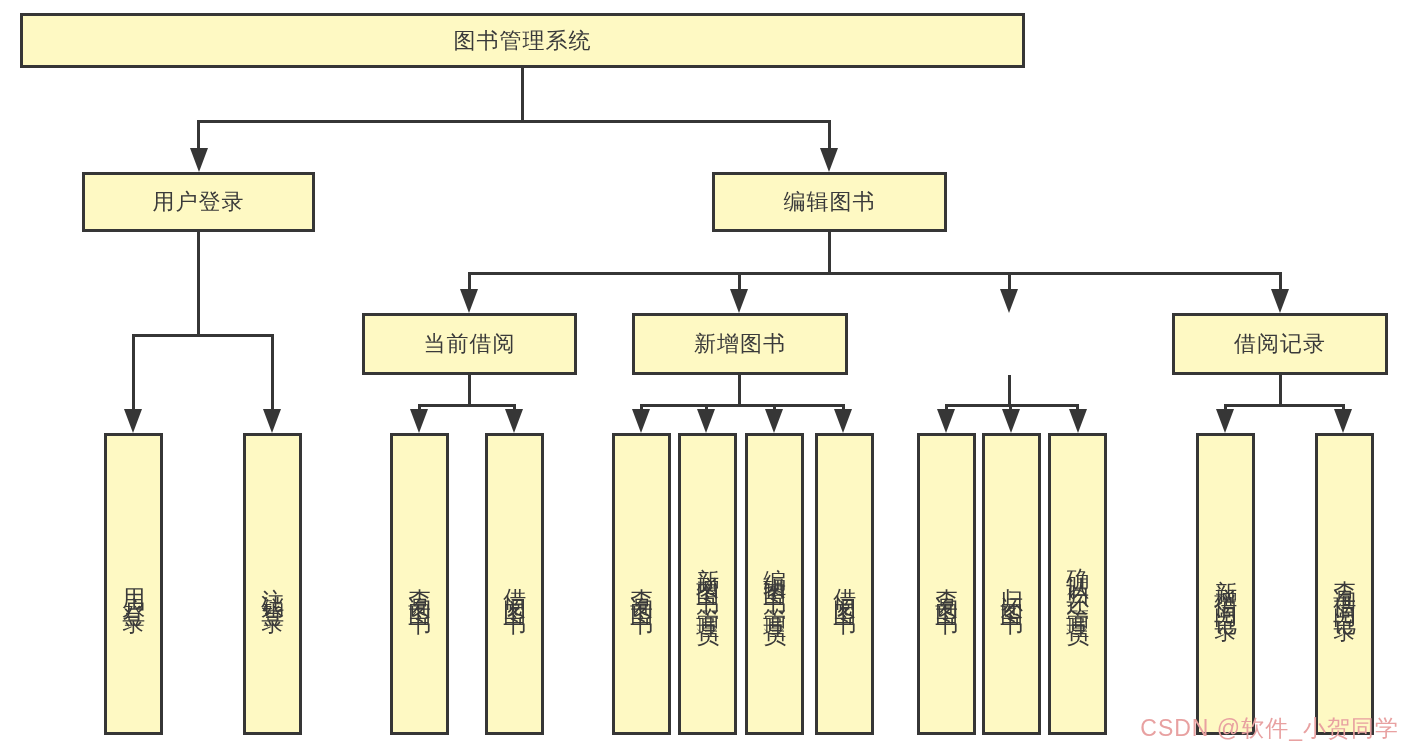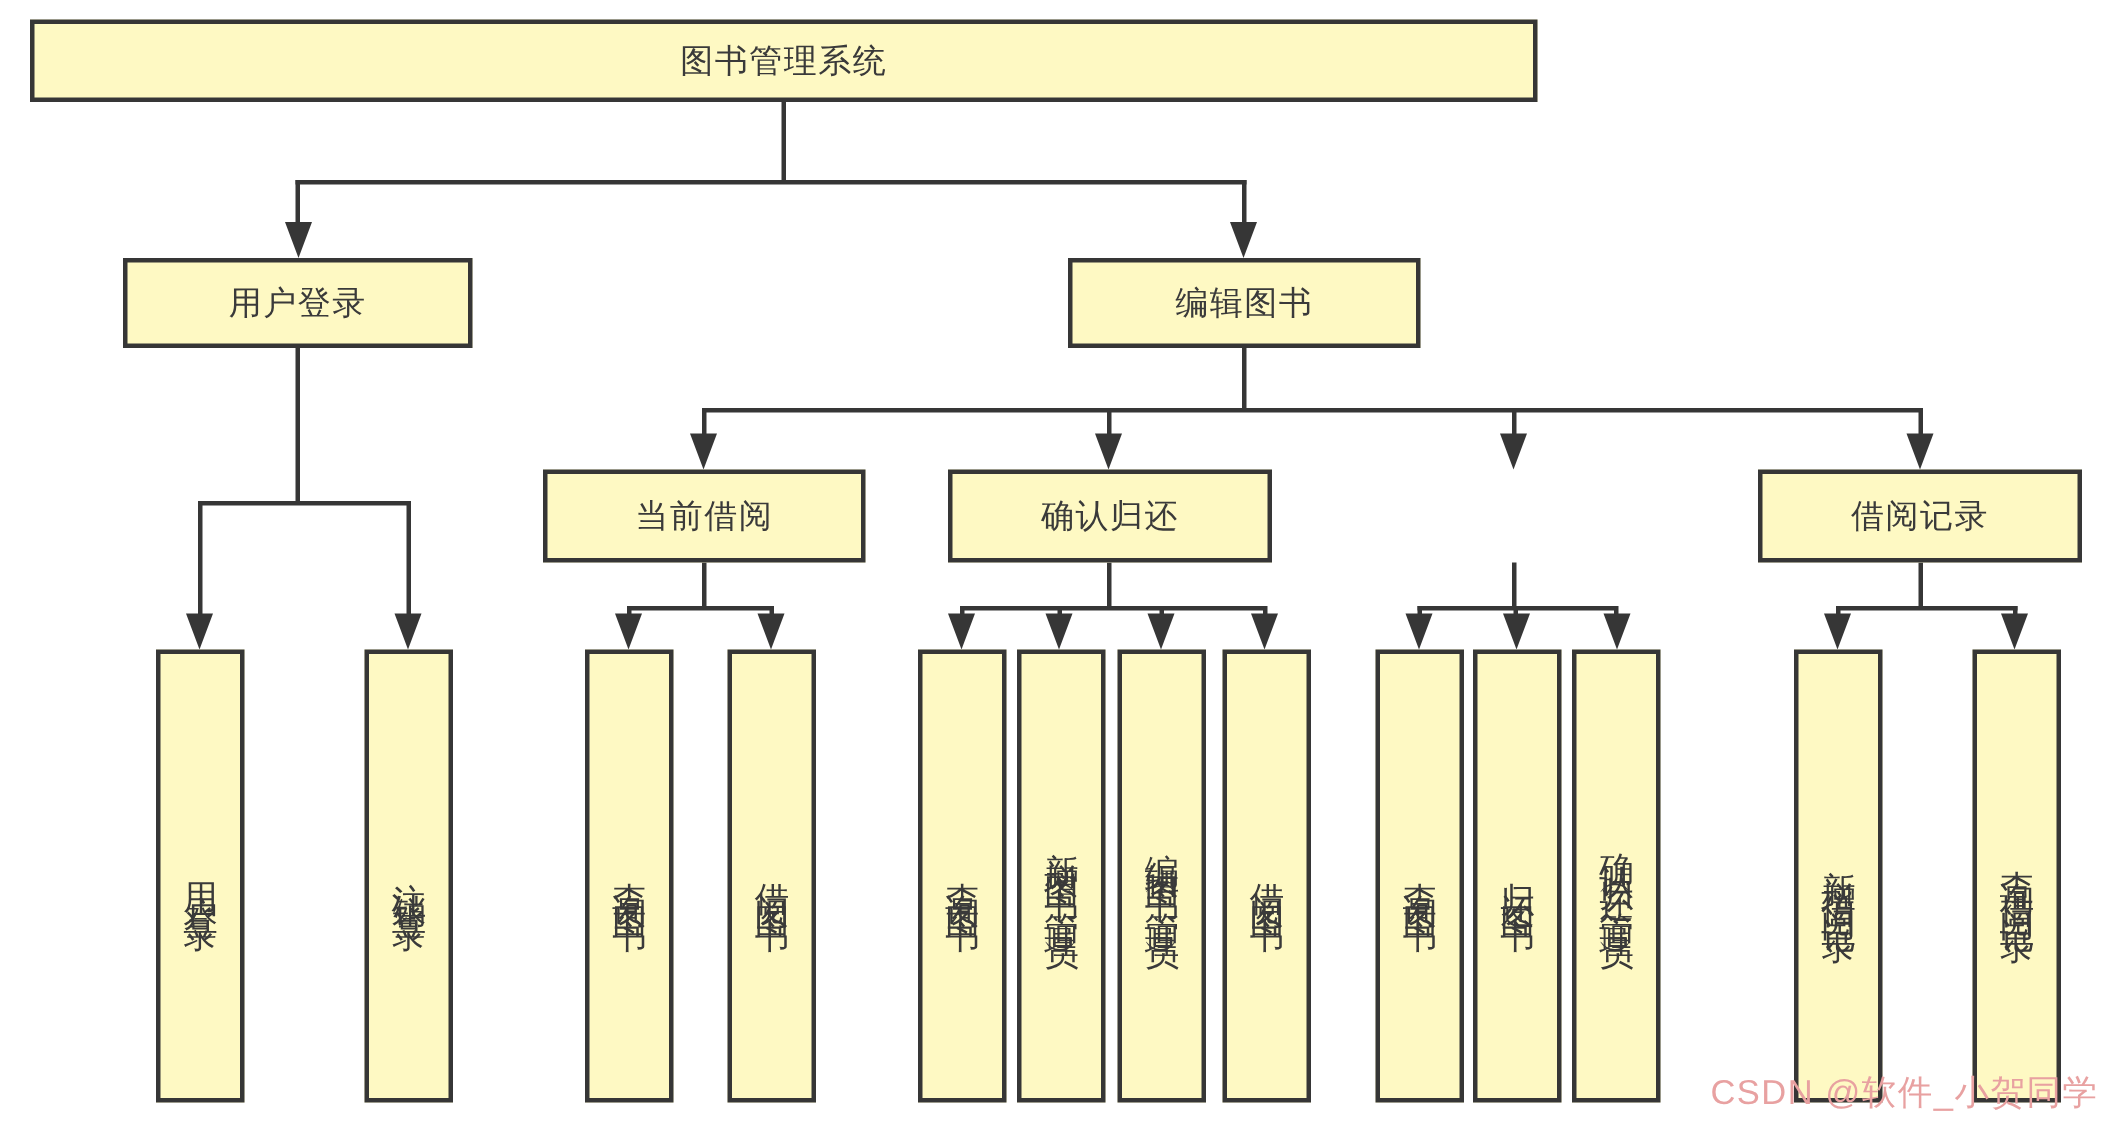--- a/index.html
+++ b/index.html
@@ -89,21 +89,21 @@
   <div class="vline" style="left:468px; top:272px; height:22px;"></div>
   <div class="arrow" style="left:460px; top:289px;"></div>
   <div class="vline" style="left:738px; top:272px; height:22px;"></div>
   <div class="arrow" style="left:730px; top:289px;"></div>
   <div class="vline" style="left:1008px; top:272px; height:22px;"></div>
   <div class="arrow" style="left:1000px; top:289px;"></div>
   <div class="vline" style="left:1279px; top:272px; height:22px;"></div>
   <div class="arrow" style="left:1271px; top:289px;"></div>
 
   <div class="box" style="left:362px; top:313px; width:215px; height:62px;">当前借阅</div>
-  <div class="box" style="left:632px; top:313px; width:216px; height:62px;">确认归还</div>
+  <div class="box" style="left:632px; top:313px; width:216px; height:62px;">新增图书</div>
   <div class="box" style="left:1172px; top:313px; width:216px; height:62px;">借阅记录</div>
 
   <div class="vline" style="left:468px; top:375px; height:31px;"></div>
   <div class="hline" style="left:418px; top:404px; width:97px;"></div>
   <div class="vline" style="left:418px; top:404px; height:12px;"></div>
   <div class="arrow" style="left:410px; top:409px;"></div>
   <div class="vline" style="left:513px; top:404px; height:12px;"></div>
   <div class="arrow" style="left:505px; top:409px;"></div>
 
   <div class="vline" style="left:738px; top:375px; height:31px;"></div>

